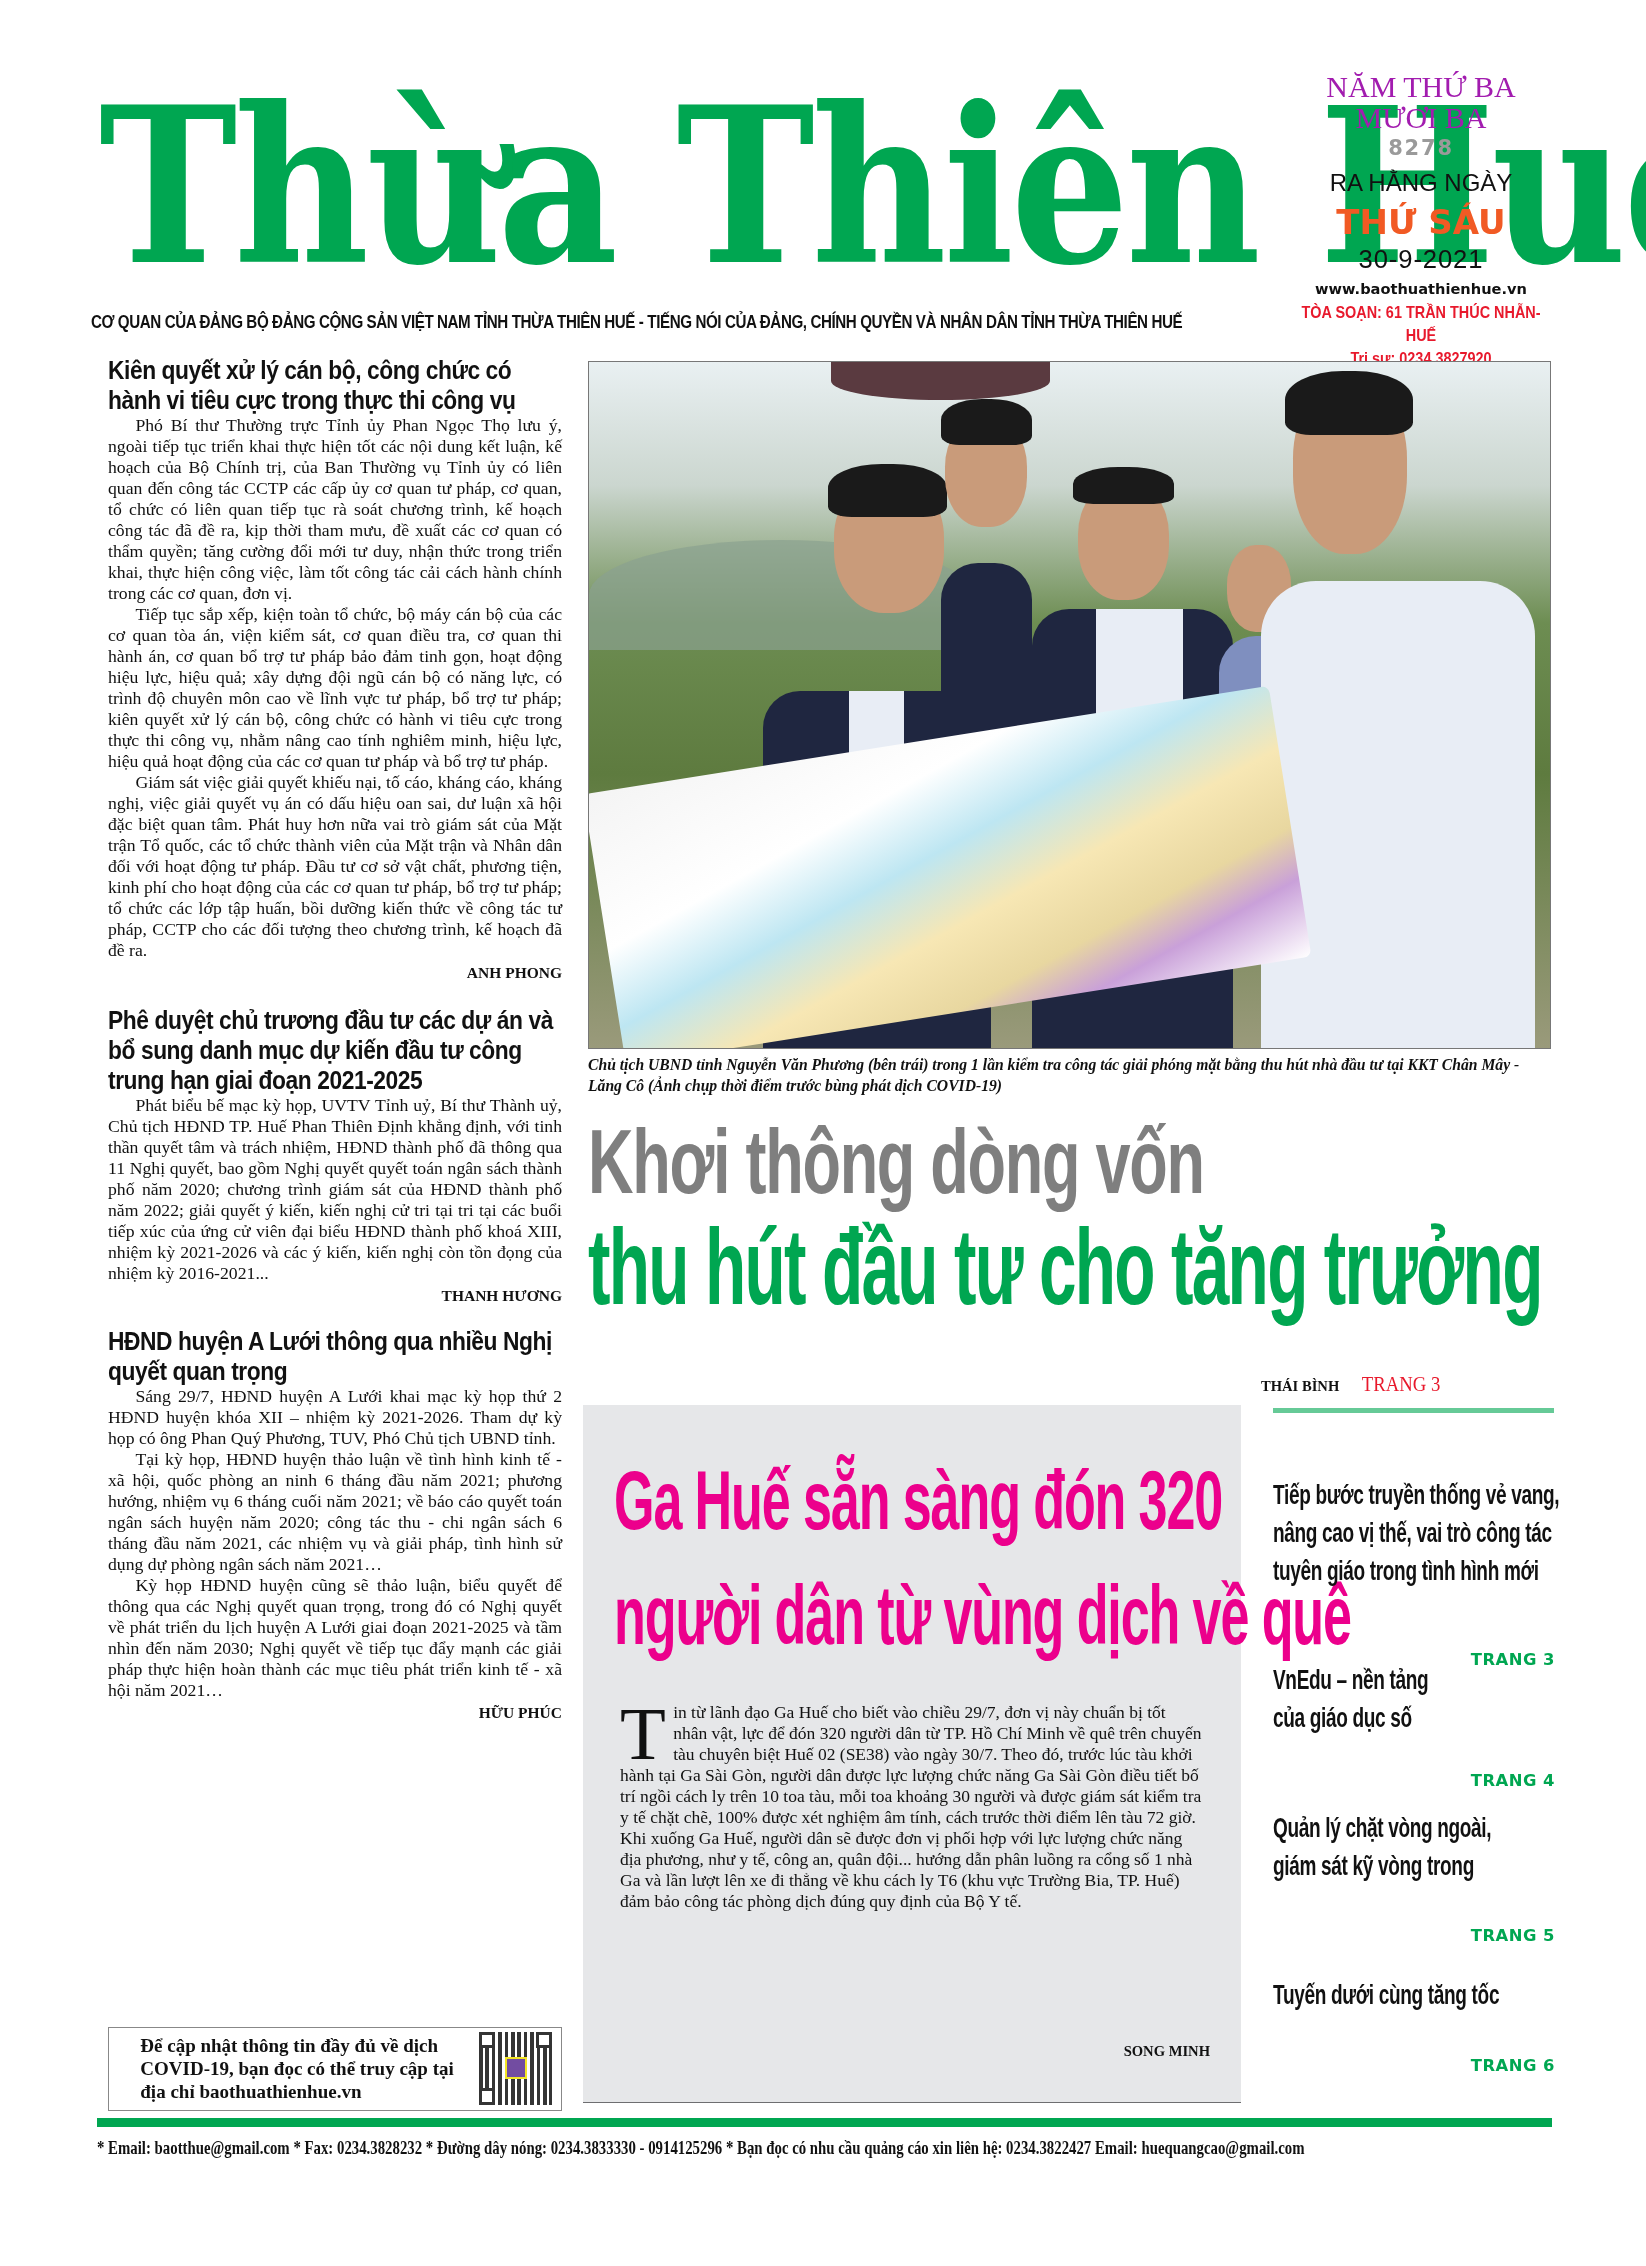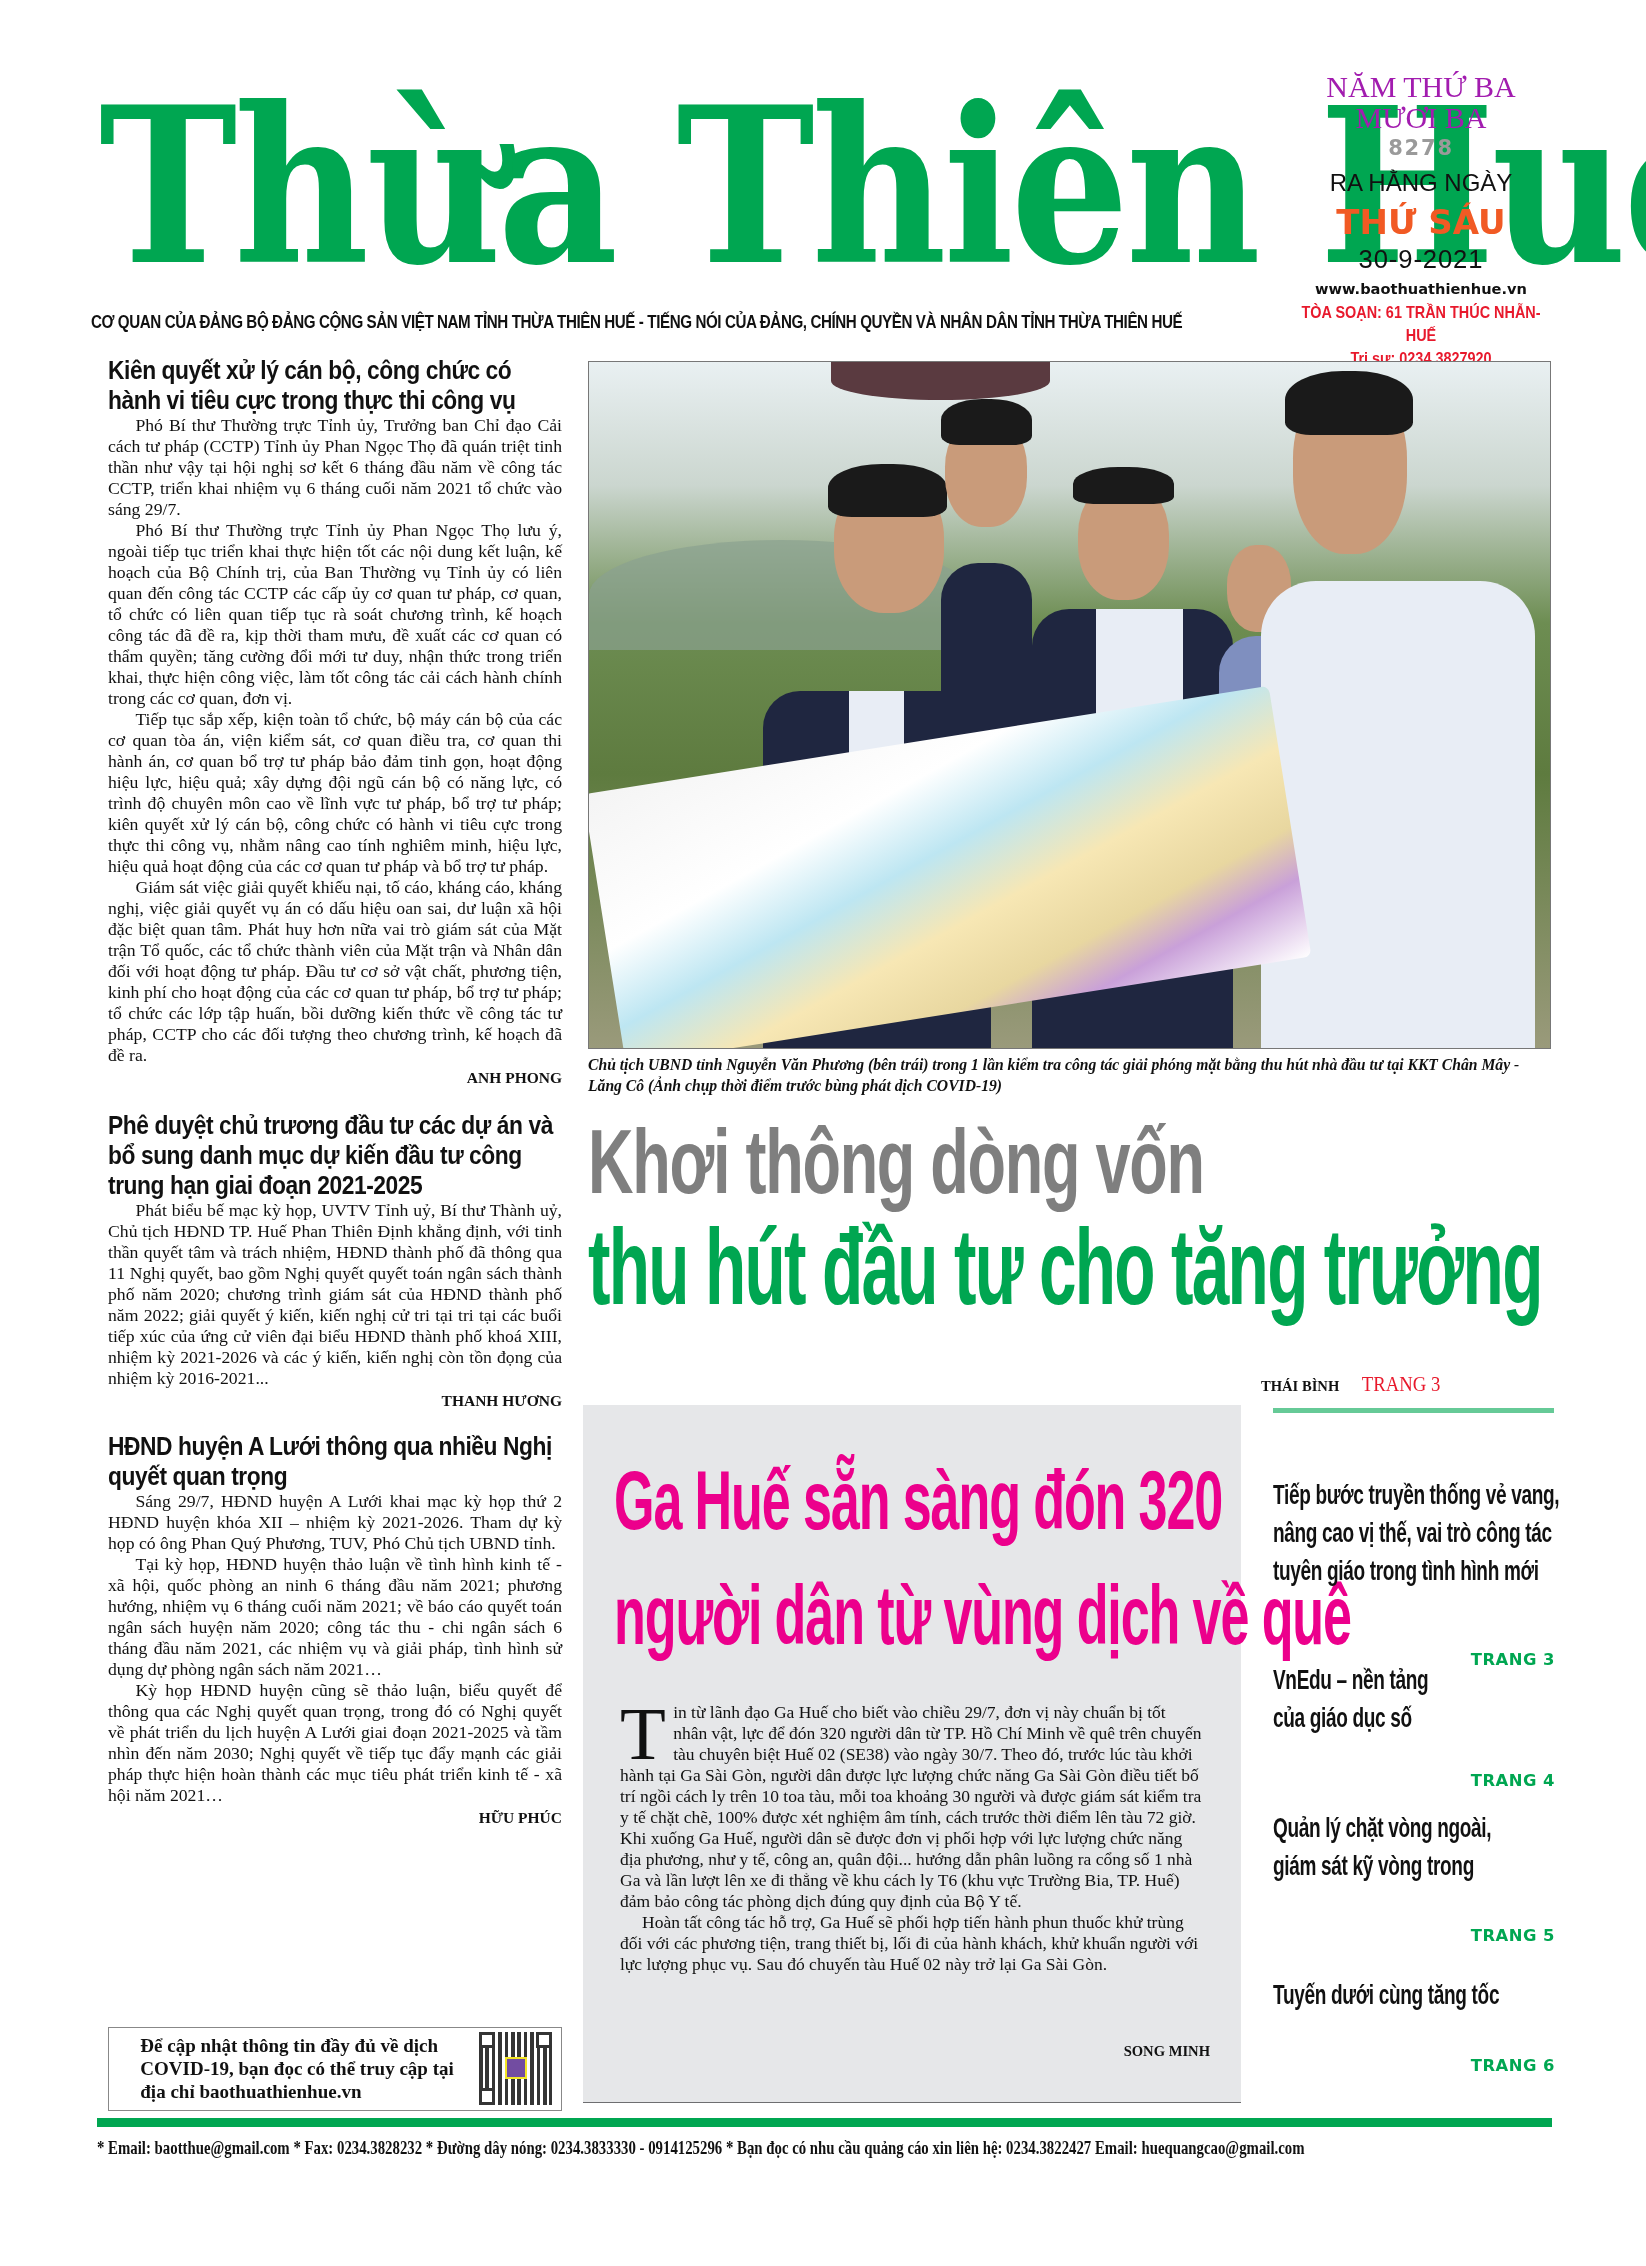--- a/index.html
+++ b/index.html
@@ -165,21 +165,20 @@
   <div class="issue-date">30-9-2021</div>
   <div class="issue-web">www.baothuathienhue.vn</div>
   <div class="issue-addr">TÒA SOẠN: 61 TRẦN THÚC NHẪN-HUẾ</div>
   <div class="issue-phone">Trị sự: 0234.3827920</div>
 </div>
 
 <div class="abs left-col">
   <div class="art">
     <div class="headline-sm">Kiên quyết xử lý cán bộ, công chức có hành vi tiêu cực trong thực thi công vụ</div>
     <div class="body-text">
-      <p>Phó Bí thư Thường trực Tỉnh ủy, Trưởng ban Chỉ đạo Cải cách tư pháp (CCTP) Tỉnh ủy Phan Ngọc Thọ đã quán triệt tinh thần như vậy tại hội nghị sơ kết 6 tháng đầu năm về công tác CCTP, triển khai nhiệm vụ 6 tháng cuối năm 2021 tổ chức vào sáng 29/7.</p>
       <p>Phó Bí thư Thường trực Tỉnh ủy Phan Ngọc Thọ lưu ý, ngoài tiếp tục triển khai thực hiện tốt các nội dung kết luận, kế hoạch của Bộ Chính trị, của Ban Thường vụ Tỉnh ủy có liên quan đến công tác CCTP các cấp ủy cơ quan tư pháp, cơ quan, tổ chức có liên quan tiếp tục rà soát chương trình, kế hoạch công tác đã đề ra, kịp thời tham mưu, đề xuất các cơ quan có thẩm quyền; tăng cường đổi mới tư duy, nhận thức trong triển khai, thực hiện công việc, làm tốt công tác cải cách hành chính trong các cơ quan, đơn vị.</p>
       <p>Tiếp tục sắp xếp, kiện toàn tổ chức, bộ máy cán bộ của các cơ quan tòa án, viện kiểm sát, cơ quan điều tra, cơ quan thi hành án, cơ quan bổ trợ tư pháp bảo đảm tinh gọn, hoạt động hiệu lực, hiệu quả; xây dựng đội ngũ cán bộ có năng lực, có trình độ chuyên môn cao về lĩnh vực tư pháp, bổ trợ tư pháp; kiên quyết xử lý cán bộ, công chức có hành vi tiêu cực trong thực thi công vụ, nhằm nâng cao tính nghiêm minh, hiệu lực, hiệu quả hoạt động của các cơ quan tư pháp và bổ trợ tư pháp.</p>
       <p>Giám sát việc giải quyết khiếu nại, tố cáo, kháng cáo, kháng nghị, việc giải quyết vụ án có dấu hiệu oan sai, dư luận xã hội đặc biệt quan tâm. Phát huy hơn nữa vai trò giám sát của Mặt trận Tổ quốc, các tổ chức thành viên của Mặt trận và Nhân dân đối với hoạt động tư pháp. Đầu tư cơ sở vật chất, phương tiện, kinh phí cho hoạt động của các cơ quan tư pháp, bổ trợ tư pháp; tổ chức các lớp tập huấn, bồi dưỡng kiến thức về công tác tư pháp, CCTP cho các đối tượng theo chương trình, kế hoạch đã đề ra.</p>
     </div>
     <div class="byline">ANH PHONG</div>
   </div>
 
   <div class="art art2">
     <div class="headline-sm">Phê duyệt chủ trương đầu tư các dự án và bổ sung danh mục dự kiến đầu tư công trung hạn giai đoạn 2021-2025</div>
     <div class="body-text">
@@ -246,21 +245,20 @@
   <span class="page">TRANG 3</span>
 </div>
 
 <div class="abs feature-box">
   <div class="feature-head">
     <div>Ga Huế sẵn sàng đón 320</div>
     <div>người dân từ vùng dịch về quê</div>
   </div>
   <div class="feature-body">
     <p class="first"><span class="dropcap">T</span><span>in từ lãnh đạo Ga Huế cho biết vào chiều 29/7, đơn vị này chuẩn bị tốt nhân vật, lực để đón 320 người dân từ TP. Hồ Chí Minh về quê trên chuyến tàu chuyên biệt Huế 02 (SE38) vào ngày 30/7. Theo đó, trước lúc tàu khởi hành tại Ga Sài Gòn, người dân được lực lượng chức năng Ga Sài Gòn điều tiết bố trí ngồi cách ly trên 10 toa tàu, mỗi toa khoảng 30 người và được giám sát kiểm tra y tế chặt chẽ, 100% được xét nghiệm âm tính, cách trước thời điểm lên tàu 72 giờ. Khi xuống Ga Huế, người dân sẽ được đơn vị phối hợp với lực lượng chức năng địa phương, như y tế, công an, quân đội... hướng dẫn phân luồng ra cổng số 1 nhà Ga và lần lượt lên xe đi thẳng về khu cách ly T6 (khu vực Trường Bia, TP. Huế) đảm bảo công tác phòng dịch đúng quy định của Bộ Y tế.</span></p>
-    <p>Hoàn tất công tác hỗ trợ, Ga Huế sẽ phối hợp tiến hành phun thuốc khử trùng đối với các phương tiện, trang thiết bị, lối đi của hành khách, khử khuẩn người với lực lượng phục vụ. Sau đó chuyến tàu Huế 02 này trở lại Ga Sài Gòn.</p>
   </div>
   <div class="feature-byline">SONG MINH</div>
 </div>
 
 <div class="abs teaser-rule"></div>
 
 <div class="teaser" style="top:1476px;">
   <div class="teaser-title">
     <div>Tiếp bước truyền thống vẻ vang,</div>
     <div>nâng cao vị thế, vai trò công tác</div>

